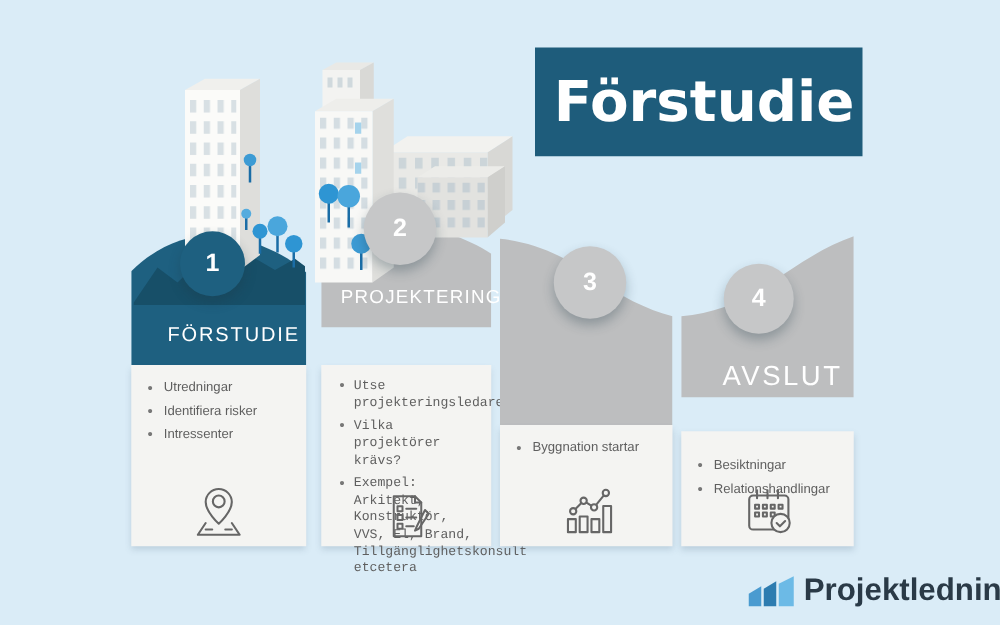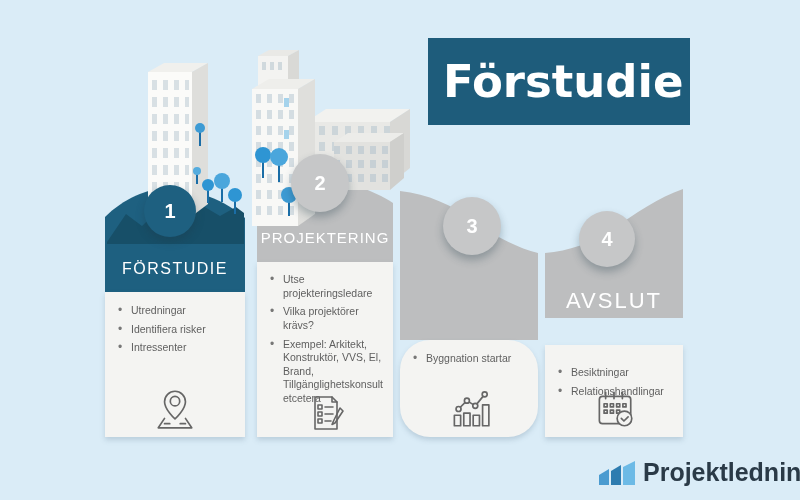--- a/index.html
+++ b/index.html
@@ -13,21 +13,21 @@
 
   
   .titlebox{position:absolute;left:428px;top:38px;width:262px;height:87px;
             background:var(--title-teal);display:flex;align-items:center;}
   .titlebox h1{margin:0 0 0 15px;font-size:45px;font-weight:bold;color:#ffffff;
                font-family:"DejaVu Sans","Liberation Sans",sans-serif;letter-spacing:0px;}
 
   
   .phase{position:absolute;}
   .phase svg.wave{position:absolute;left:0;top:0;display:block;}
-  .phase h2{position:absolute;left:0;width:100%;margin:0;text-align:center;
+  .phase h2{position:absolute;left:12px;width:100%;margin:0;text-align:center;
             color:#ffffff;font-weight:400;z-index:1;}
   .phase-body{position:absolute;left:0;bottom:0;width:100%;background:var(--body-bg);
               box-shadow:0 3px 5px rgba(90,120,145,.25);box-sizing:border-box;}
   .phase-body ul{list-style:none;margin:0;padding:0 4px 0 12px;}
   .phase-body li{position:relative;padding-left:14px;margin-bottom:5px;
                  font-size:10.5px;line-height:1.3;color:var(--text);}
   .phase-body li::before{content:"\2022";position:absolute;left:1px;top:-1px;
                  color:#777;font-size:12px;}
   .phase-icon{position:absolute;bottom:5px;left:50%;transform:translateX(-50%);z-index:1;}
 
@@ -37,27 +37,27 @@
   .badge-teal{background:var(--teal);}
   .badge-gray{background:var(--circle-gray);}
 
   #phase1{left:105px;top:185px;width:140px;height:252px;}
   #phase1 h2{top:75px;font-size:16px;letter-spacing:1.5px;}
   #phase1 .phase-body{height:145px;padding-top:12px;}
   #phase1 .badge{left:39px;top:0;width:52px;height:52px;}
 
   #phase2{left:257px;top:170px;width:136px;height:267px;}
   #phase2 h2{top:59px;font-size:15px;letter-spacing:1px;}
-  #phase2 .phase-body{height:175px;padding-top:11px;}
+  #phase2 .phase-body{height:145px;padding-top:11px;font-family:Liberation Mono, monospace;}
   #phase2 .badge{left:34px;top:-16px;width:58px;height:58px;}
   #phase2 .phase-icon{bottom:2px;}
 
   #phase3{left:400px;top:185px;width:138px;height:252px;}
   #phase3 h2{top:127px;font-size:14.5px;letter-spacing:.5px;}
-  #phase3 .phase-body{height:97px;padding-top:12px;border-radius:30px;}
+  #phase3 .phase-body{height:97px;padding-top:12px;}
   #phase3 .badge{left:43px;top:12px;width:58px;height:58px;}
 
   #phase4{left:545px;top:185px;width:138px;height:252px;}
   #phase4 h2{top:103px;font-size:22px;letter-spacing:2px;}
   #phase4 .phase-body{height:92px;padding-top:21px;}
   #phase4 .badge{left:34px;top:26px;width:56px;height:56px;}
 
   .scene{position:absolute;left:100px;top:10px;z-index:2;pointer-events:none;}
 
   

